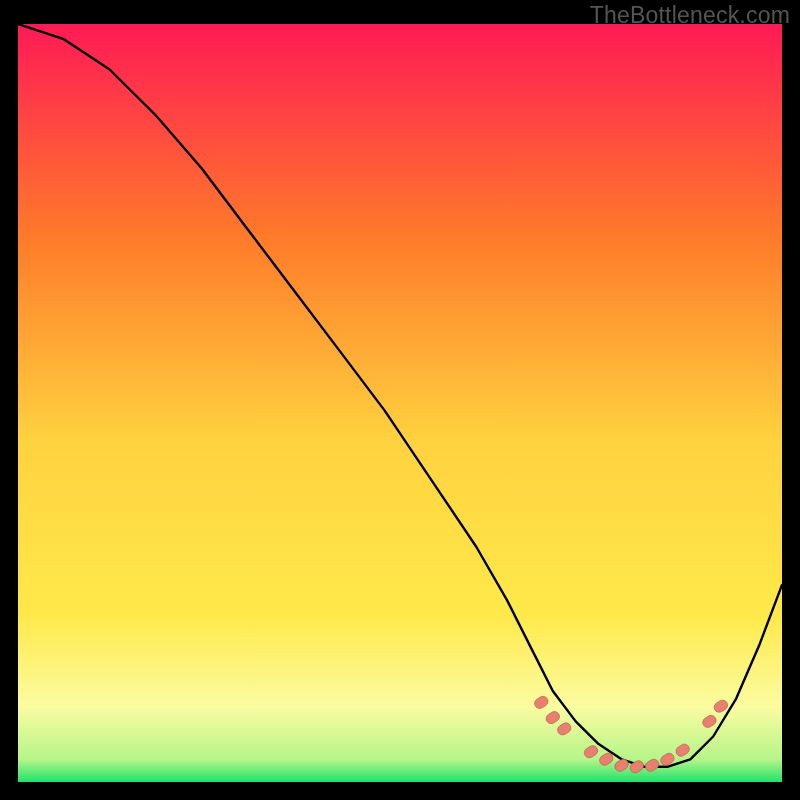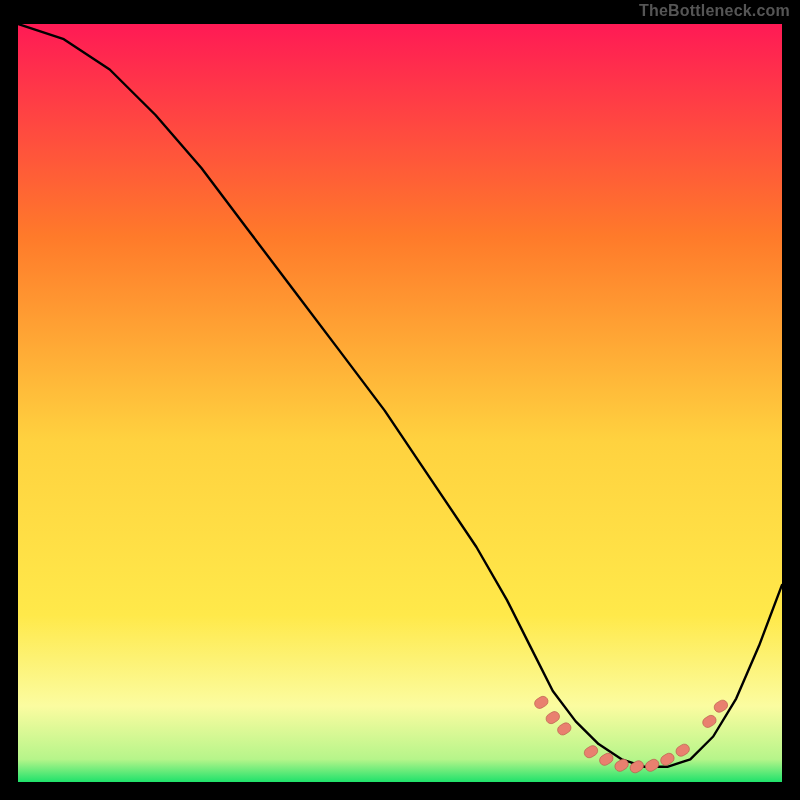--- a/index.html
+++ b/index.html
@@ -15,22 +15,22 @@
     position: relative;
     width: 800px;
     height: 800px;
     background: #000;
   }
   .watermark {
     position: absolute;
     top: 2px;
     right: 10px;
     color: #555;
-    font-size: 16px;
-    font-weight: 700;
+    font-size: 23px;
+    font-weight: 400;
     letter-spacing: 0.2px;
     z-index: 10;
   }
   .plot {
     position: absolute;
     left: 18px;
     top: 24px;
     width: 764px;
     height: 758px;
   }

